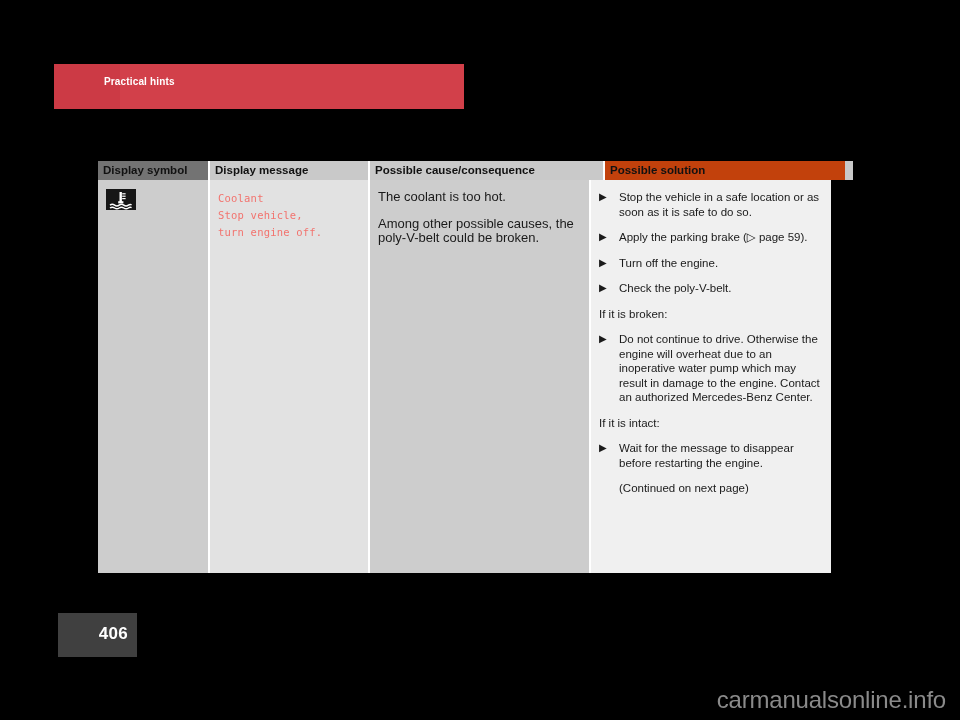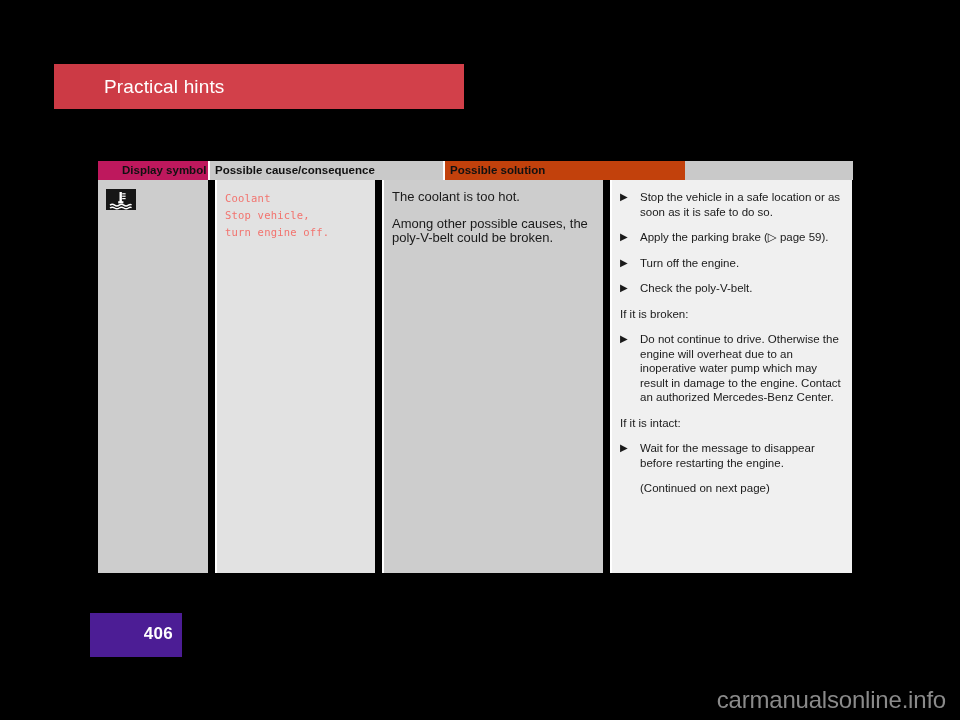--- a/index.html
+++ b/index.html
@@ -31,22 +31,22 @@
     top: 0;
     width: 66px;
     height: 45px;
     background: #cc3a45;
   }
   .chapter-title {
     position: absolute;
     left: 50px;
     top: 12px;
     color: #ffffff;
-    font-size: 19px;
-    font-weight: normal;
+    font-size: 10px;
+    font-weight: bold;
     letter-spacing: 0.15px;
     white-space: nowrap;
   }
 
   
   .table {
     position: absolute;
     left: 98px;
     top: 161px;
     width: 755px;
@@ -57,32 +57,31 @@
   .table-head {
     display: flex;
     height: 19px;
     background: #c9c9c9;
     flex: 0 0 auto;
   }
   .table-body {
     display: flex;
     flex: 1 1 auto;
     min-height: 0;
-    gap: 7px;
   }
 
   .col { position: relative; box-sizing: border-box; }
 
   .c1 { width: 110px; }
   .c2 { width: 160px; }
   .c3 { width: 221px; }
   .c4 { width: 242px; }
 
   
-  .table-head .c1 { background: #be185d; padding-left: 19px; }
+  .table-head .c1 { background: #737373; }
   .table-head .c2 { background: #c9c9c9; }
   .table-head .c3 { background: #c9c9c9; }
   .table-head .c4 { background: #c2410c; margin-left: 14px; }
 
   .table-head .col + .col { border-left: 2px solid #ffffff; }
   .table-body .col + .col { border-left: 2px solid #ffffff; }
 
   .th {
     font-size: 11.5px;
     font-weight: bold;
@@ -148,24 +147,23 @@
   }
   .sol-text { flex: 1 1 auto; }
   .sol-plain { margin-bottom: 11px; }
   .sol-indent { margin-left: 20px; margin-bottom: 11px; }
 
   
   .pagenum-box {
     position: absolute;
     left: 58px;
     top: 613px;
-    width: 92px;
+    width: 79px;
     height: 44px;
-    background: #4c1d95;
-    margin-left: 32px;
+    background: #404040;
   }
   .pagenum-text {
     position: absolute;
     right: 9px;
     top: 11px;
     color: #ffffff;
     font-size: 17px;
     font-weight: bold;
     letter-spacing: 0.3px;
   }
@@ -188,20 +186,23 @@
   <div class="chapter-banner-tab"></div>
   <div class="chapter-title">Practical hints</div>
 </div>
 
 <div class="table">
 
   <div class="table-head">
     <div class="col c1">
       <div class="th">Display symbol</div>
     </div>
+    <div class="col c2">
+      <div class="th">Display message</div>
+    </div>
     <div class="col c3">
       <div class="th">Possible cause/consequence</div>
     </div>
     <div class="col c4">
       <div class="th">Possible solution</div>
     </div>
   </div>
 
   <div class="table-body">
 

